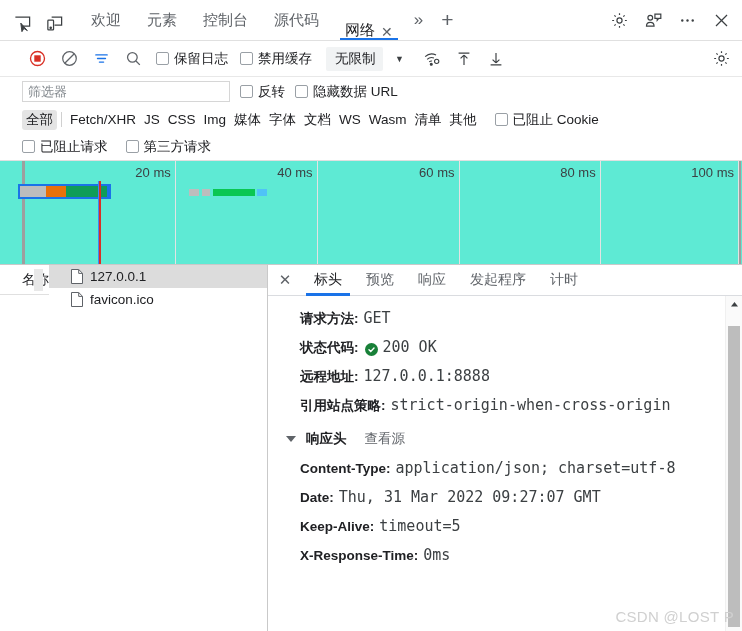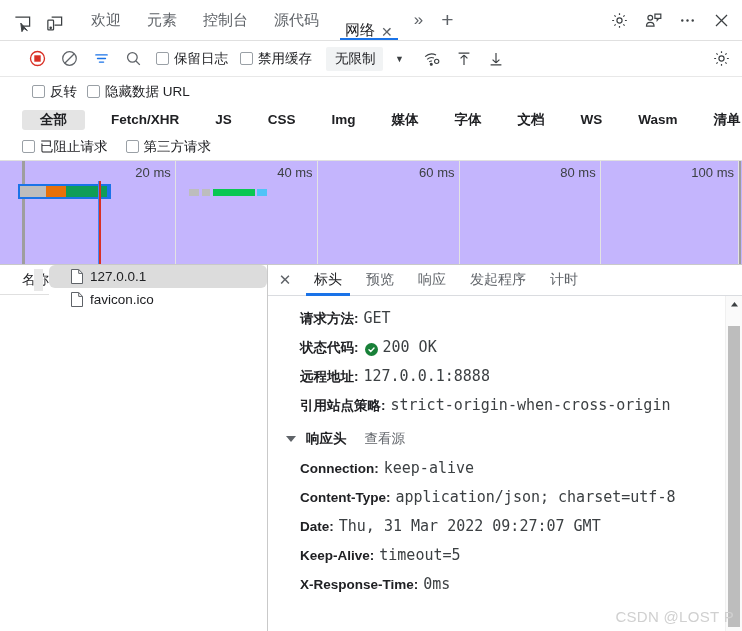--- a/index.html
+++ b/index.html
@@ -65,28 +65,28 @@
   }
   .filterinput {
     width: 208px; height: 21px; border: 1px solid #d6d6d6; background:#fff;
     font-size: 13px; color:#80868b; padding: 0 5px; font-family:"Liberation Sans", sans-serif;
     line-height:19px;
   }
   .filterinput::placeholder { color:#80868b; opacity:1; }
   .typerow {
     display:flex; align-items:center; height:27px; min-height:27px; padding:0 6px 0 22px; gap:0; font-size:13.5px;
   }
-  .typeitem { padding: 1px 18px; color:#202124; white-space:nowrap; border-radius:3px;font-weight:bold;}
+  .typeitem { padding: 1px 4px; color:#202124; white-space:nowrap; border-radius:3px;}
   .typeitem.sel { background:#e4e4e4; }
   .tsep { width:1px; height:15px; background:#d0d0d0; margin: 0 4px; }
   .row3 { display:flex; align-items:center; height:27px; min-height:27px; padding: 0 6px 0 22px; }
   .divline { height:1px; background:#e0e0e0; }
 
   
-  .overview { height: 104px; min-height:104px; position: relative; background:#c4b5fd; border-bottom:1px solid #c9c9c9; }
+  .overview { height: 104px; min-height:104px; position: relative; background:#5eead4; border-bottom:1px solid #c9c9c9; }
   .ov-left-edge { position:absolute; left:22px; top:0; width:3px; height:100%; background:#9e9e9e; }
   .ov-right-edge{ position:absolute; right:1px; top:0; width:3px; height:100%; background:#9e9e9e; }
   .ov-grid { position:absolute; left:25px; right:4px; top:0; bottom:0; }
   .tickline { position:absolute; top:0; bottom:0; width:1px; background:#e3e3e3; }
   .ticklabel {
     position:absolute; top:4px; font-size:13px; color:#3c4043; transform: translateX(-100%);
     padding-right:4px; white-space:nowrap;
   }
   .barrow { position:absolute; height:11px; }
   .bar-seg { position:absolute; top:0; height:11px; }
@@ -99,21 +99,21 @@
   
   .bottom { flex:1; display:flex; min-height:0; }
   .reqlist { width: 268px; min-width:268px; display:flex; flex-direction:row; border-right:1px solid #c9c9c9; background:#fff; }
   .reqhead {
     height: 30px; min-height:30px; display:flex; align-items:center; padding-left: 22px;
     font-size: 13.5px; color:#202124; border-bottom:1px solid #e0e0e0; position:relative; background:#fff;
   }
   .reqhead .hscroll { position:absolute; right:6px; top:4px; width:9px; height:22px; background:#e8e8e8; }
   .reqitems { flex:1; overflow:hidden; }
   .reqitem {
-    height: 23px; display:flex; align-items:center; gap:7px; padding-left:22px; font-size:13.5px; color:#202124;border-radius:6px;
+    height: 23px; display:flex; align-items:center; gap:7px; padding-left:22px; font-size:13.5px; color:#202124;
   }
   .reqitem.sel { background:#dcdcdc; }
   .fileicon { width:12px; height:15px; flex:none; }
 
   
   .detail { flex:1; display:flex; flex-direction:column; min-width:0; background:#fff; position:relative; }
   .dtabs { height:31px; min-height:31px; display:flex; align-items:stretch; border-bottom:1px solid #dadce0; background:#fff; }
   .dclose { width:34px; display:flex; align-items:center; justify-content:center; color:#5f6368; font-size:15px; }
   .dtab {
     padding: 0 12px; display:flex; align-items:center; font-size:14px; color:#5f6368; position:relative; white-space:nowrap;
@@ -289,20 +289,21 @@
 
     <div class="ic">
       <svg width="19" height="19" viewBox="0 0 20 20" fill="none" stroke="#3c4043" stroke-width="1.25">
         <circle cx="10" cy="10" r="2.7"></circle>
         <path d="M10 2.3v2M10 15.7v2M2.3 10h2M15.7 10h2M4.6 4.6l1.4 1.4M14 14l1.4 1.4M15.4 4.6L14 6M6 14l-1.4 1.4"></path>
       </svg>
     </div>
   </div>
 
   <div class="filterbar">
+    <input class="filterinput" value="" placeholder="筛选器" style="">
     <label class="cbwrap" style="margin-left:10px;">
       <span class="cbox"></span>
       <span>反转</span>
     </label>
     <label class="cbwrap">
       <span class="cbox"></span>
       <span>隐藏数据 URL</span>
     </label>
   </div>
 
@@ -441,24 +442,20 @@
           <span class="hval">strict-origin-when-cross-origin</span>
         </div>
 
         <div class="sectionhead">
           <span class="tri"></span>
           <span class="sectitle">响应头</span>
           <span class="viewsrc">查看源</span>
         </div>
 
         <div class="hline hdrline">
-          <span class="hkey">Connection:</span>
-          <span class="hval">keep-alive</span>
-        </div>
-        <div class="hline hdrline">
           <span class="hkey">Content-Type:</span>
           <span class="hval">application/json; charset=utf-8</span>
         </div>
         <div class="hline hdrline">
           <span class="hkey">Date:</span>
           <span class="hval">Thu, 31 Mar 2022 09:27:07 GMT</span>
         </div>
         <div class="hline hdrline">
           <span class="hkey">Keep-Alive:</span>
           <span class="hval">timeout=5</span>

